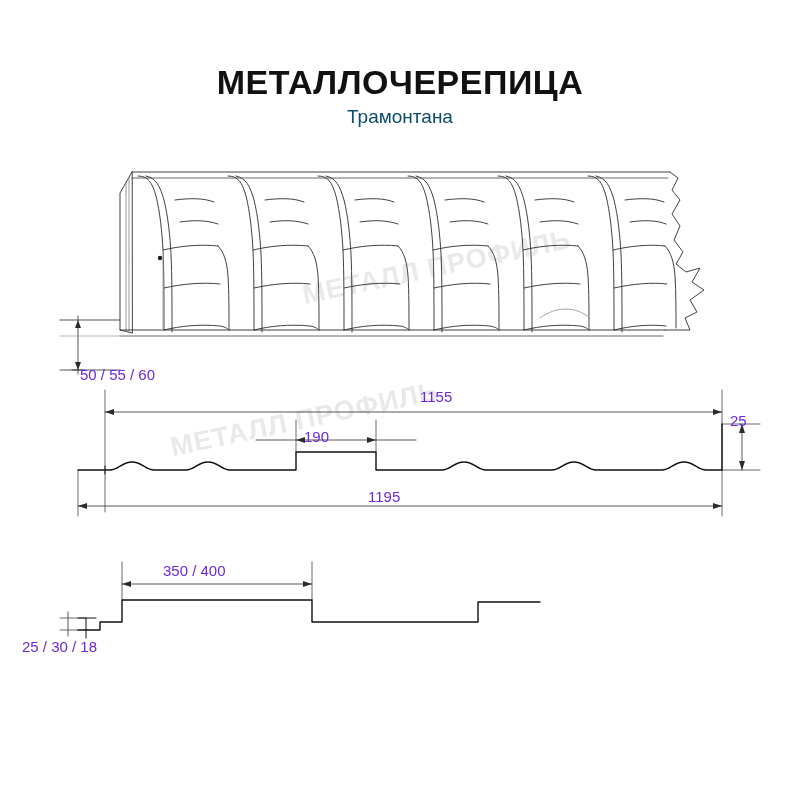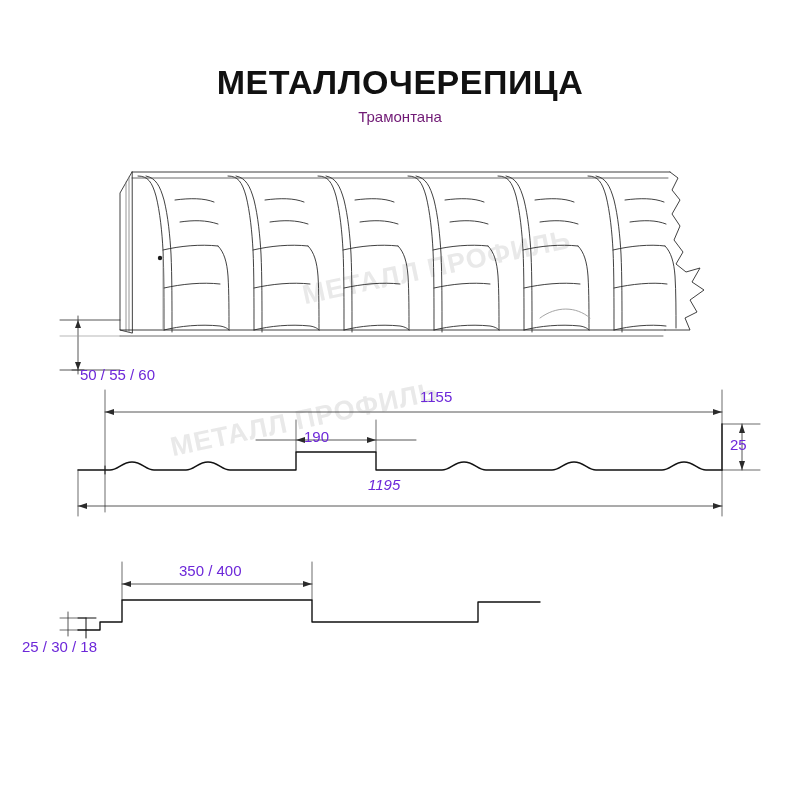--- a/index.html
+++ b/index.html
@@ -28,24 +28,24 @@
     text-align: center;
   }
   .title-main {
     font-size: 34px;
     font-weight: bold;
     letter-spacing: 0.5px;
     line-height: 40px;
     color: #111;
   }
   .title-sub {
-    font-size: 15px;
+    font-size: 19px;
     line-height: 22px;
     margin-top: 4px;
-    color: #701a75;
+    color: #0c4a6e;
   }
   .dim-label {
     position: absolute;
     font-size: 15px;
     color: #6d28d9;
     white-space: nowrap;
   }
   svg.layer {
     position: absolute;
     left: 0;
@@ -245,18 +245,18 @@
         <path d="M78,630 L60,630" stroke="#2b2b2b" stroke-width="0.7"></path>
         <path d="M86,618 L60,618" stroke="#2b2b2b" stroke-width="0.7"></path>
         <path d="M68,612 L68,636" stroke="#2b2b2b" stroke-width="0.8"></path>
       </g>
     </g>
   </svg>
 
   <div class="dim-label" style="left:80px; top:366px;">50 / 55 / 60</div>
   <div class="dim-label" style="left:376px; top:388px;margin-left:44px;">1155</div>
   <div class="dim-label" style="left:304px; top:428px;">190</div>
-  <div class="dim-label" style="left:730px; top:436px;">25</div>
-  <div class="dim-label" style="left:368px; top:476px;font-style:italic;">1195</div>
-  <div class="dim-label" style="left:163px; top:562px;margin-left:16px;">350 / 400</div>
+  <div class="dim-label" style="left:730px; top:412px;">25</div>
+  <div class="dim-label" style="left:368px; top:488px;">1195</div>
+  <div class="dim-label" style="left:163px; top:562px;">350 / 400</div>
   <div class="dim-label" style="left:22px; top:638px;">25 / 30 / 18</div>
 
 </div>
 
 </body></html>

